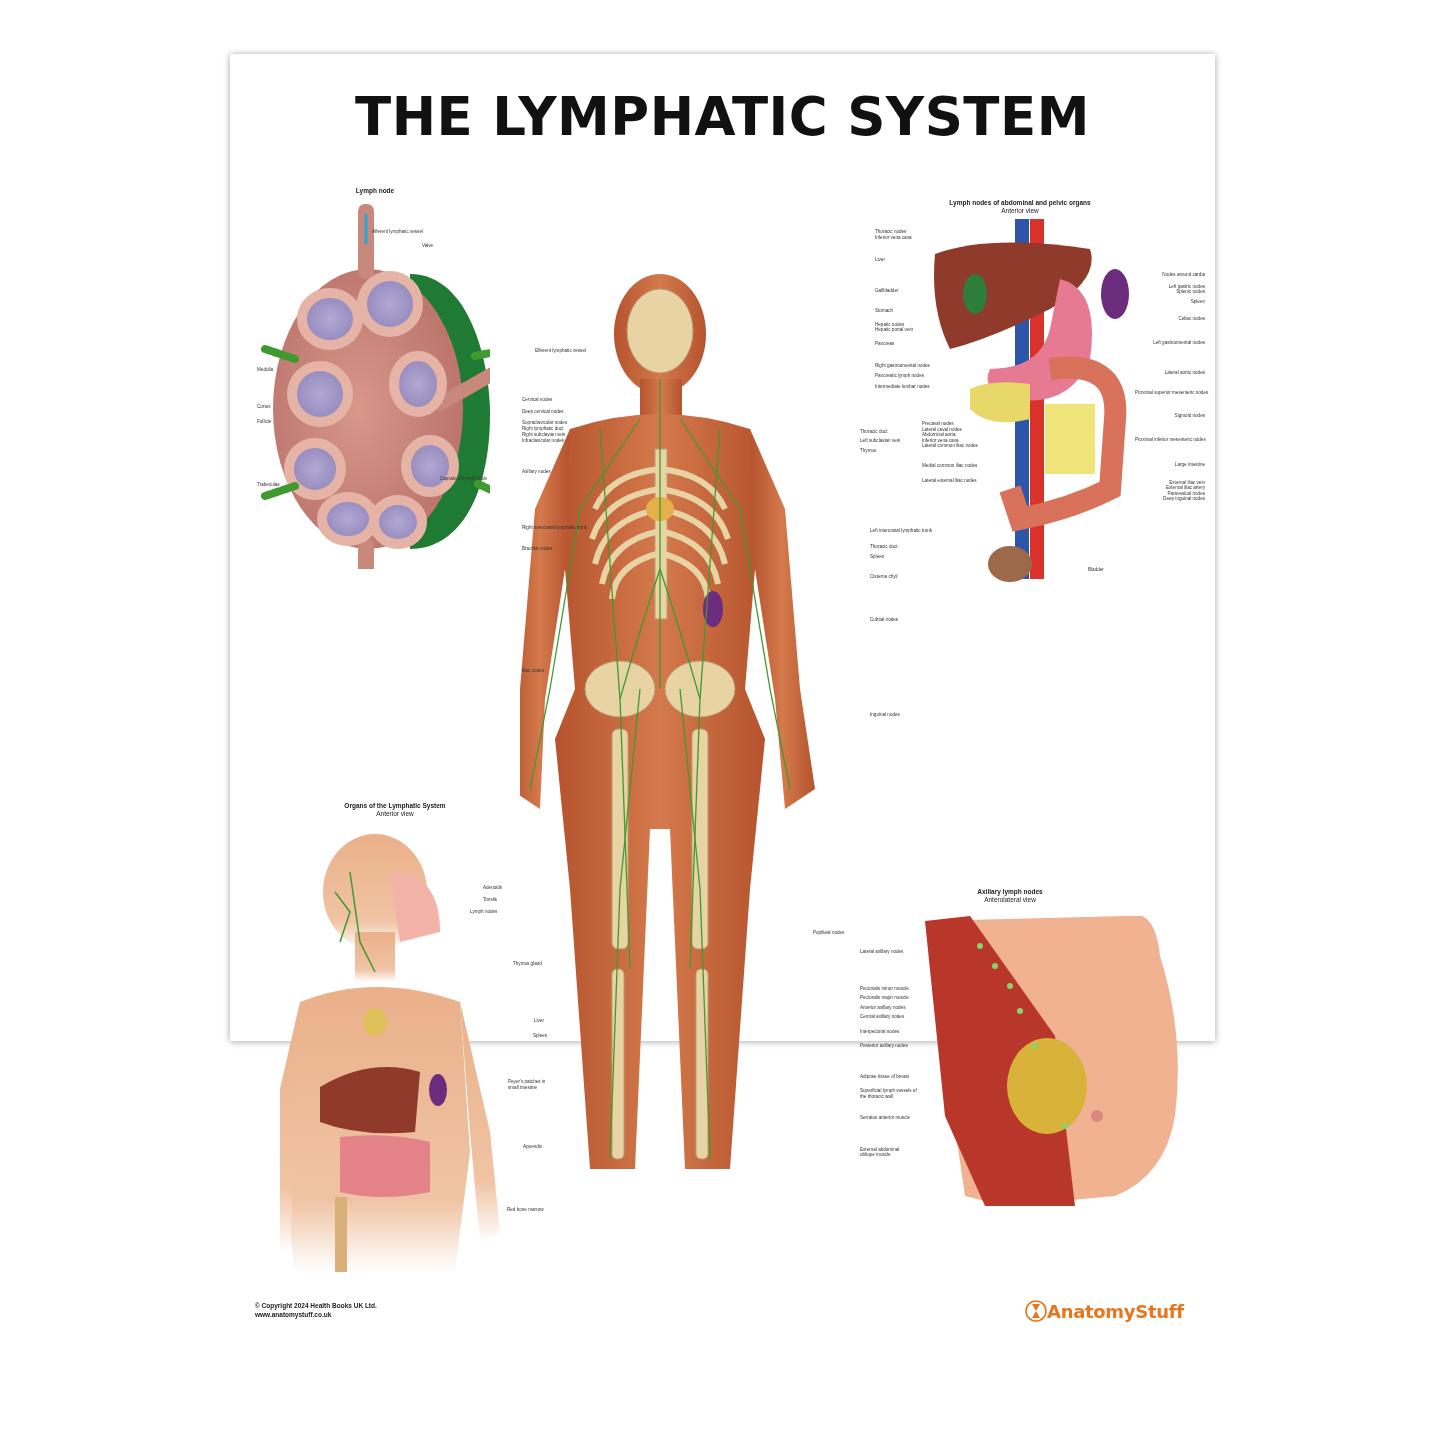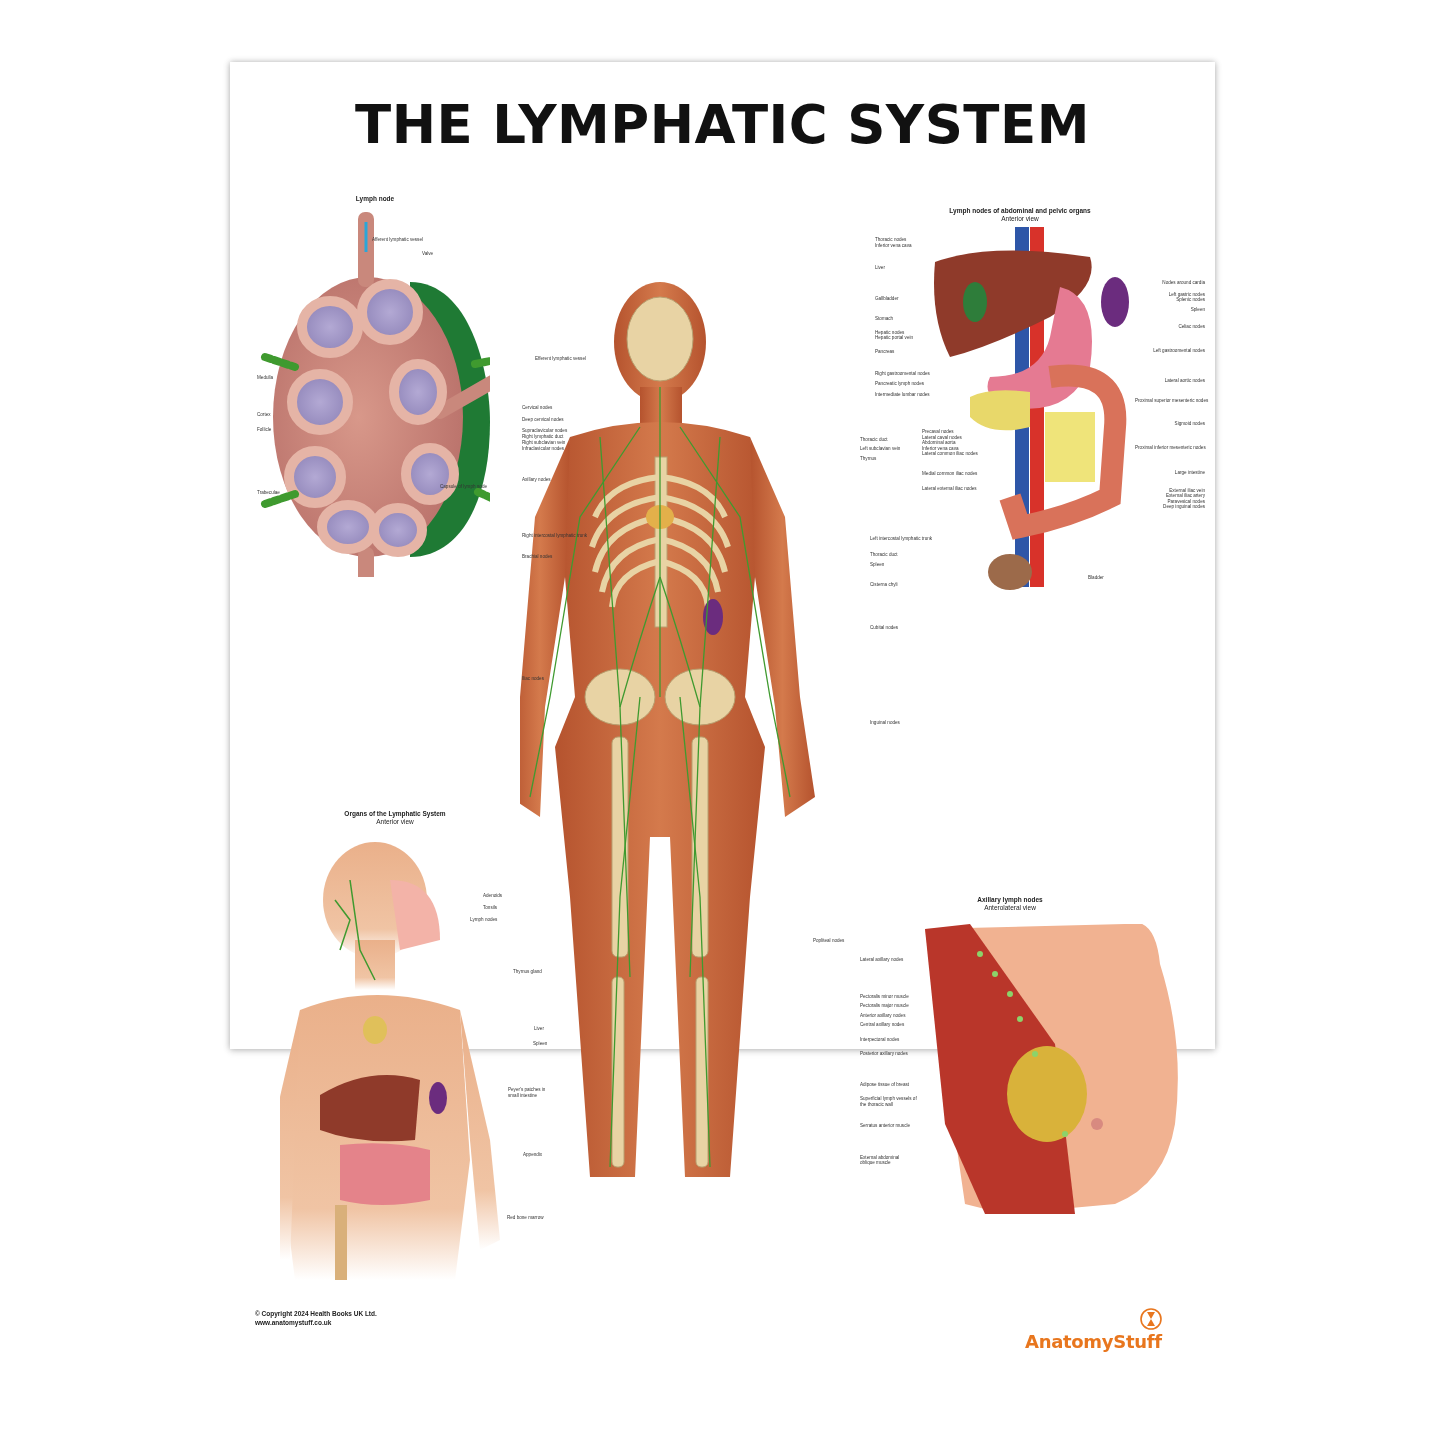--- a/index.html
+++ b/index.html
@@ -1,26 +1,26 @@
 <!DOCTYPE html>
 <html><head>
 <meta charset="utf-8">
 <style>
   html,body{margin:0;padding:0;background:#ffffff;}
   body{width:1445px;height:1445px;position:relative;overflow:hidden;font-family:"Liberation Sans",sans-serif;}
-  .poster{position:absolute;left:230px;top:62px;width:985px;height:987px;background:#fff;
+  .poster{position:absolute;left:230px;top:54px;width:985px;height:987px;background:#fff;
     box-shadow:0 0 6px rgba(0,0,0,0.25),0 2px 8px rgba(0,0,0,0.12);}
   .title{position:absolute;left:0;right:0;top:32px;text-align:center;font-family:"DejaVu Sans",sans-serif;
     font-weight:bold;font-size:53px;letter-spacing:0.5px;color:#111;}
   .cap{position:absolute;text-align:center;font-size:6.5px;color:#222;line-height:8px;}
   .cap b{display:block;font-weight:bold;}
   .lbl{position:absolute;font-size:4.6px;color:#333;white-space:nowrap;line-height:5.5px;}
   .abs{position:absolute;}
   .footer{position:absolute;left:25px;top:1247px;font-size:6.5px;line-height:9px;color:#222;font-weight:bold;}
-  .logo{position:absolute;left:795px;top:1245px;display:flex;align-items:flex-end;flex-direction:column;}
+  .logo{position:absolute;left:795px;top:1245px;display:flex;align-items:center;}
   .logo-text{color:#e8761e;font-weight:bold;font-size:18px;font-family:"DejaVu Sans",sans-serif;letter-spacing:-0.3px;}
 </style>
 </head>
 <body>
 
 <div class="poster">
   <div class="title">THE LYMPHATIC SYSTEM</div>
 
   <div class="cap" style="left:105px;top:133px;width:80px;">
       <b>Lymph node</b>

